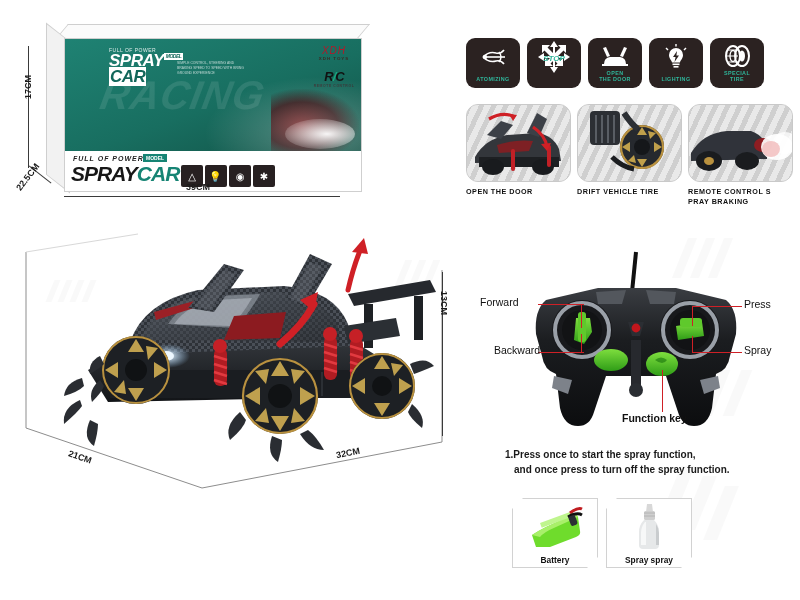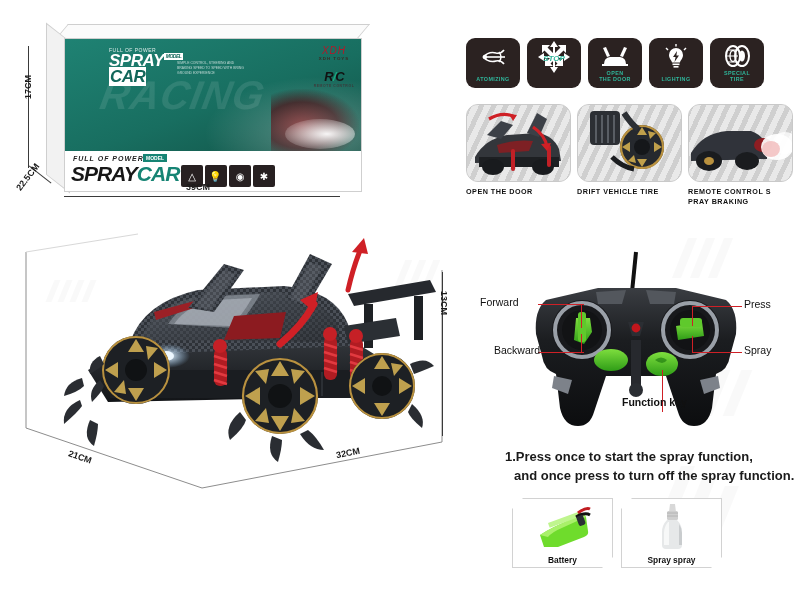--- a/index.html
+++ b/index.html
@@ -97,27 +97,27 @@
   
   .carSVG{position:absolute;left:30px;top:10px;}
 
   
   #remote{left:480px;top:248px;width:310px;height:190px;}
   .rlabel{position:absolute;font-size:10.5px;color:#111;white-space:nowrap;}
   .rline{position:absolute;background:#cf2026;height:1.3px;}
   .rvert{position:absolute;background:#cf2026;width:1.3px;}
 
   
-  #instr{left:505px;top:448px;width:290px;font-size:13px;line-height:1.45;font-weight:bold;color:#1a1a1a;}
+  #instr{left:505px;top:448px;width:290px;font-size:10px;line-height:1.45;font-weight:bold;color:#1a1a1a;}
   #instr div{white-space:nowrap;}
   #instr .ind{padding-left:9px;}
 
   
   #acc{left:512px;top:498px;width:278px;display:flex;gap:8px;}
-  .ac{width:101px;height:70px;position:relative;}
+  .ac{width:86px;height:70px;position:relative;}
   .acbox{position:absolute;inset:0;background:#fff;border:1px solid #d2d2d2;
     clip-path:polygon(11px 0,100% 0,100% calc(100% - 11px),calc(100% - 11px) 100%,0 100%,0 11px);}
   .accap{position:absolute;left:4px;right:4px;bottom:3px;text-align:center;font-size:8.4px;font-weight:bold;color:#111;}
   .acart{position:absolute;left:0;right:0;top:6px;height:44px;display:flex;align-items:center;justify-content:center;}
 </style>
 </head>
 <body>
 
 <div class="wm" style="left:380px;top:230px;width:420px;height:360px;">
   <i style="left:20px;top:30px;width:7px;height:26px;"></i>
@@ -573,21 +573,21 @@
 
   <div class="rline" style="left:212px;top:58px;width:50px;"></div>
   <div class="rvert" style="left:212px;top:58px;height:20px;"></div>
   <div class="rlabel" style="left:264px;top:50px;">Press</div>
 
   <div class="rline" style="left:212px;top:104px;width:50px;"></div>
   <div class="rvert" style="left:212px;top:88px;height:17px;"></div>
   <div class="rlabel" style="left:264px;top:96px;">Spray</div>
 
   <div class="rvert" style="left:182px;top:122px;height:42px;"></div>
-  <div class="rlabel" style="left:142px;top:148px;font-weight:bold;">Function key</div>
+  <div class="rlabel" style="left:142px;top:164px;font-weight:bold;">Function key</div>
 </div>
 
 <div class="abs" id="instr">
   <div>1.Press once to start the spray function,</div>
   <div class="ind">and once press to turn off the spray function.</div>
 </div>
 
 <div class="abs" id="acc">
 
   <div class="ac">

